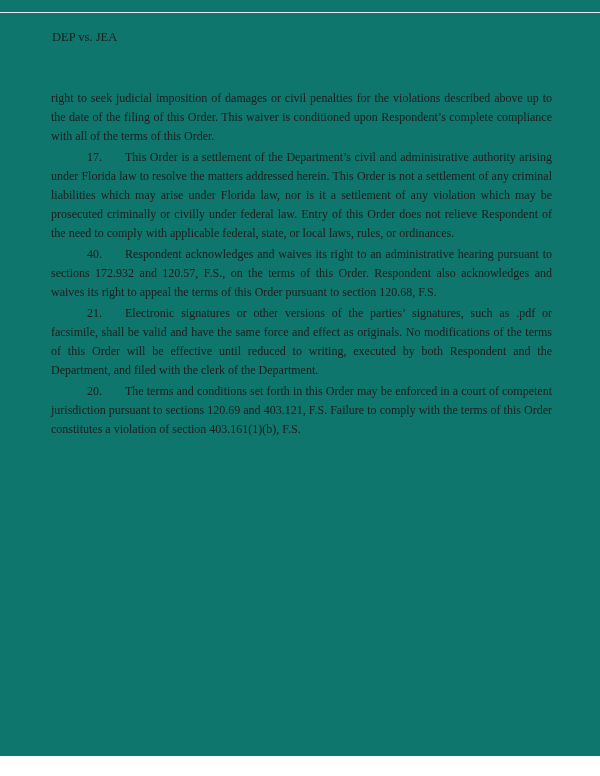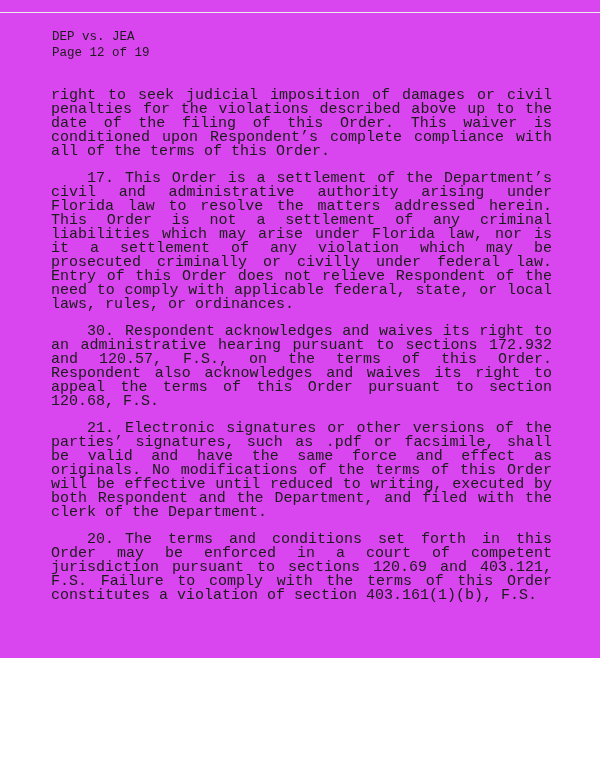--- a/index.html
+++ b/index.html
@@ -3,23 +3,23 @@
 <meta charset="utf-8">
 <style>
   html, body {
     margin: 0;
     padding: 0;
     background: #ffffff;
   }
   .page {
     position: relative;
     width: 600px;
-    height: 658px;
-    background: #d946ef;
-    font-family: Liberation Mono, monospace;
+    height: 756px;
+    background: #0f766e;
+    font-family: Liberation Serif, serif;
     color: #1c1c1c;
     overflow: hidden;
   }
   .scan-line {
     position: absolute;
     top: 12px;
     left: 0;
     width: 100%;
     height: 1px;
     background: #ececec;
@@ -30,61 +30,60 @@
     top: 29px;
     font-size: 12.5px;
     line-height: 16px;
     white-space: nowrap;
   }
   .doc-body {
     position: absolute;
     left: 51px;
     top: 89px;
     width: 501px;
-    font-size: 15px;
-    line-height: 14px;
+    font-size: 12px;
+    line-height: 19px;
     text-align: justify;
   }
   .para {
     margin: 0;
     padding: 0;
   }
   .para + .para {
-    margin-top: 13px;
+    margin-top: 2px;
   }
   .para.num {
     text-indent: 36px;
   }
   .pnum {
     display: inline-block;
     width: 38px;
     text-indent: 0;
   }
 </style>
 </head>
 <body>
 
 <div class="page">
 
   <div class="scan-line"></div>
 
   <header class="doc-header">
     <div>DEP vs. JEA</div>
-    <div>Page 12 of 19</div>
   </header>
 
   <main class="doc-body">
 
     <p class="para cont">right to seek judicial imposition of damages or civil penalties for the violations described above up to the date of the filing of this Order. This waiver is conditioned upon Respondent’s complete compliance with all of the terms of this Order.</p>
 
     <p class="para num"><span class="pnum">17.</span><span>This Order is a settlement of the Department’s civil and administrative authority arising under Florida law to resolve the matters addressed herein. This Order is not a settlement of any criminal liabilities which may arise under Florida law, nor is it a settlement of any violation which may be prosecuted criminally or civilly under federal law. Entry of this Order does not relieve Respondent of the need to comply with applicable federal, state, or local laws, rules, or ordinances.</span></p>
 
 
 
-    <p class="para num"><span class="pnum">30.</span><span>Respondent acknowledges and waives its right to an administrative hearing pursuant to sections 172.932 and 120.57, F.S., on the terms of this Order. Respondent also acknowledges and waives its right to appeal the terms of this Order pursuant to section 120.68, F.S.</span></p>
+    <p class="para num"><span class="pnum">40.</span><span>Respondent acknowledges and waives its right to an administrative hearing pursuant to sections 172.932 and 120.57, F.S., on the terms of this Order. Respondent also acknowledges and waives its right to appeal the terms of this Order pursuant to section 120.68, F.S.</span></p>
 
     <p class="para num"><span class="pnum">21.</span><span>Electronic signatures or other versions of the parties’ signatures, such as .pdf or facsimile, shall be valid and have the same force and effect as originals. No modifications of the terms of this Order will be effective until reduced to writing, executed by both Respondent and the Department, and filed with the clerk of the Department.</span></p>
 
     <p class="para num"><span class="pnum">20.</span><span>The terms and conditions set forth in this Order may be enforced in a court of competent jurisdiction pursuant to sections 120.69 and 403.121, F.S. Failure to comply with the terms of this Order constitutes a violation of section 403.161(1)(b), F.S.</span></p>
 
   </main>
 
 </div>
 
 </body></html>

